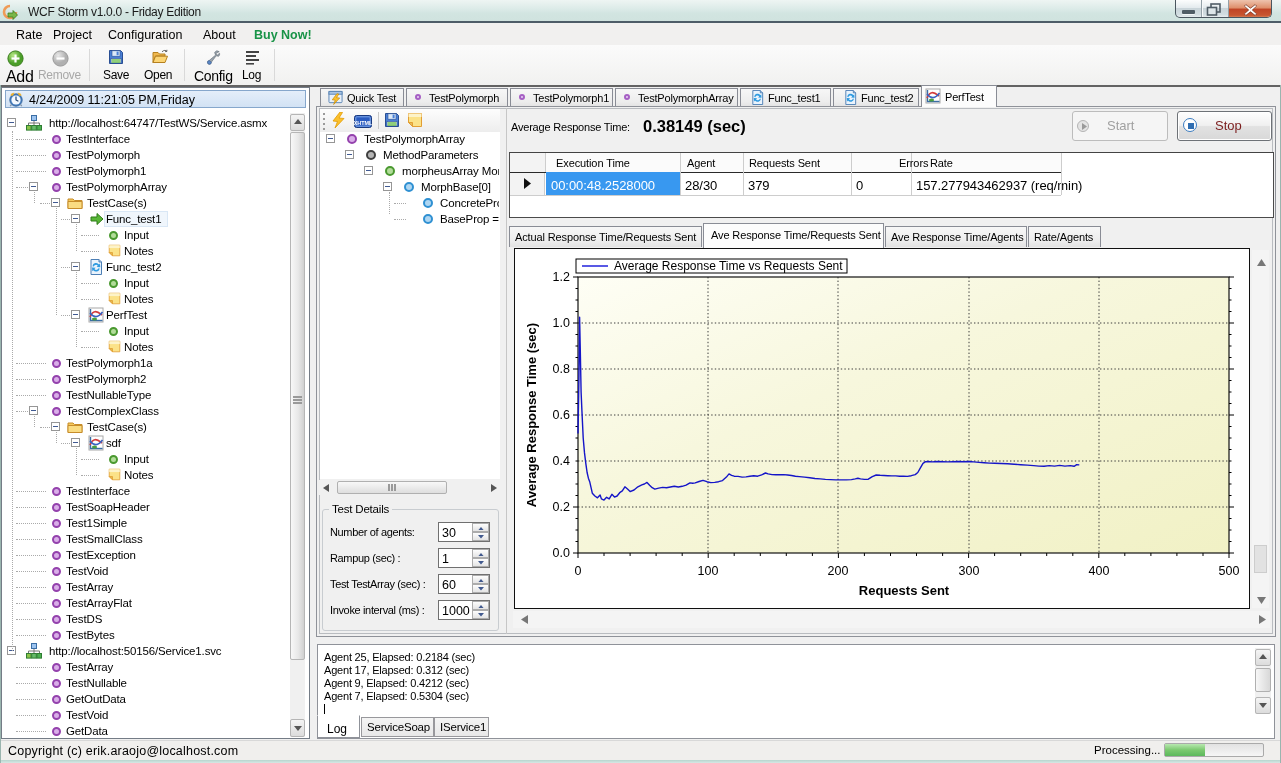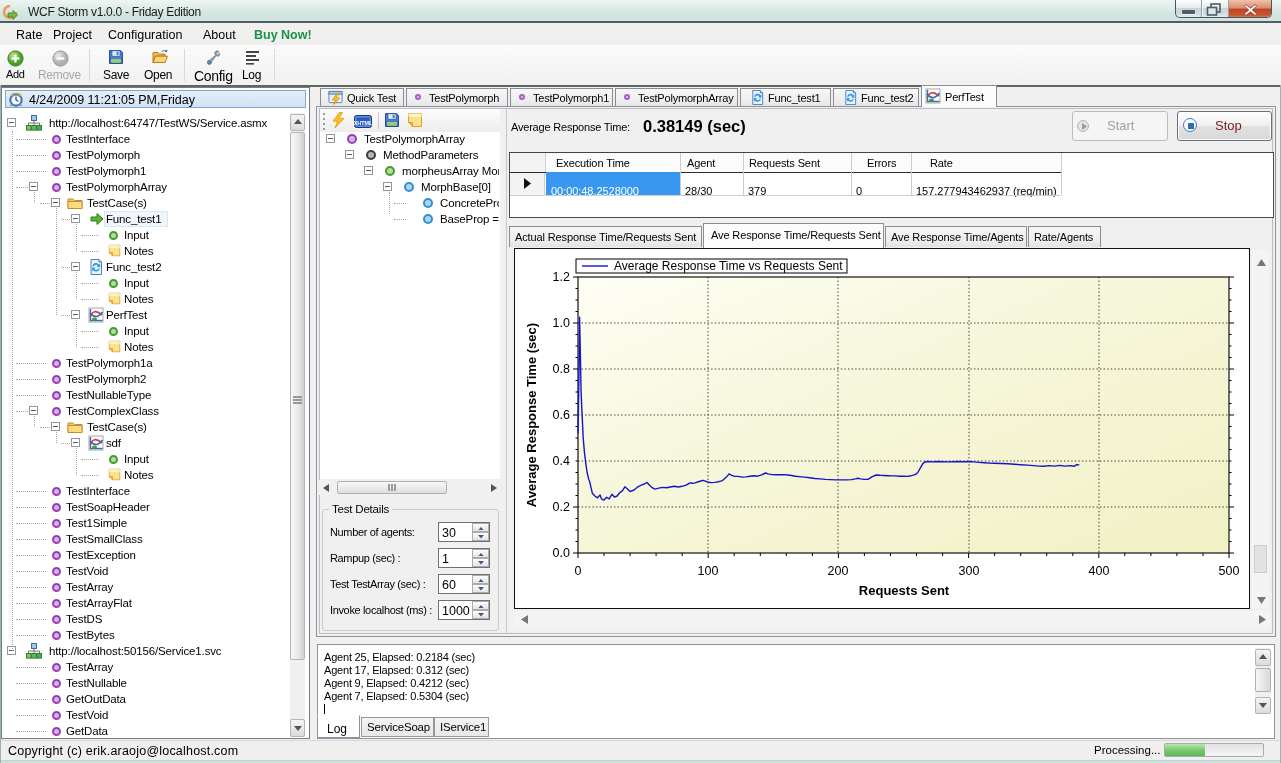--- a/index.html
+++ b/index.html
@@ -7,21 +7,21 @@
 .abs { position:absolute; }
 .txt { position:absolute; white-space:nowrap; }
 .tree { position:absolute; white-space:nowrap; font-size:11.5px; letter-spacing:-0.15px; }
 .exp { position:absolute; width:9px; height:9px; background:#fff; border:1px solid #969696; }
 .exp::after { content:""; position:absolute; left:1px; top:3px; width:5px; height:1px; background:#405a92; }
 .dot { position:absolute; border-radius:50%; }
 .vline { position:absolute; width:0; border-left:1px dotted #aaa; }
 .hline { position:absolute; height:0; border-top:1px dotted #aaa; }
 .tab { position:absolute; background:linear-gradient(#f7f7f7,#ededed 70%,#e2e2e2); border:1px solid #898c95; border-bottom:none; }
 .gridhead { position:absolute; font-size:11px; letter-spacing:-0.1px; top:157px; }
-.gcell { position:absolute; font-size:11px; letter-spacing:-0.05px; top:185px; }
+.gcell { position:absolute; font-size:13px; letter-spacing:-0.05px; top:178px; }
 </style></head><body>
 <div class="abs" style="left:0;top:0;width:1281px;height:22px;background:linear-gradient(#eef5f3,#dcebe8 40%,#d2e5e1 60%,#cfe2de)"></div>
 <div class="abs" style="left:0;top:21px;width:1281px;height:2px;background:#4e5d68"></div>
 <svg class="abs" style="left:2px;top:4px" width="17" height="17" viewBox="0 0 17 17">
     <path d="M8 2 A6 6 0 1 0 14 8" fill="none" stroke="#ef9b57" stroke-width="2.6"></path>
     <path d="M6 9 L11 9 L11 6.5 L15.5 11 L11 15.5 L11 13 L6 13 Z" fill="#7ab648" stroke="#3c7d1e" stroke-width="0.8"></path>
   </svg>
 <div class="txt" style="left:28px;top:5px;font-size:12px;letter-spacing:-0.3px;color:#1a1a1a">WCF Storm v1.0.0 - Friday Edition</div>
 <div class="abs" style="left:1175px;top:0;width:97px;height:18px;border:1px solid #4a565f;border-top:none;border-radius:0 0 5px 5px;overflow:hidden;background:linear-gradient(#fcfdfd,#e4ebee 45%,#c9d4d9 50%,#d2dde1 85%,#e8eef0)">
 <div class="abs" style="left:25px;top:0;width:1px;height:18px;background:#93a0a7"></div>
@@ -53,21 +53,21 @@
     <defs>
       <radialGradient id="gp3a7d1c" cx="35%" cy="30%">
         <stop offset="0%" stop-color="#b8e986"></stop>
         <stop offset="100%" stop-color="#4a9e28"></stop>
       </radialGradient>
     </defs>
     <circle cx="8.5" cy="8.5" r="7.6" fill="url(#gp3a7d1c)" stroke="#3a7d1c"></circle>
     <rect x="4.5" y="7.4" width="8" height="2.2" fill="#fff"></rect>
     <rect x="7.4" y="4.5" width="2.2" height="8" fill="#fff"></rect>
   </svg>
-<div class="txt" style="left:6px;top:68px;font-size:11px;letter-spacing:-0.3px">Add</div>
+<div class="txt" style="left:6px;top:68px;font-size:16px;letter-spacing:-0.3px">Add</div>
 <svg class="abs" style="left:52px;top:50px" width="17" height="17" viewBox="0 0 17 17">
     <defs>
       <radialGradient id="gm999" cx="35%" cy="30%">
         <stop offset="0%" stop-color="#e8e8e8"></stop>
         <stop offset="100%" stop-color="#b0b0b0"></stop>
       </radialGradient>
     </defs>
     <circle cx="8.5" cy="8.5" r="7.6" fill="url(#gm999)" stroke="#999"></circle>
     <rect x="4.5" y="7.4" width="8" height="2.2" fill="#fff"></rect>
   </svg>
@@ -446,21 +446,21 @@
 <div class="abs" style="left:438px;top:574px;width:52px;height:20px;background:#fff;border:1px solid #707070"></div>
 <div class="txt" style="left:442px;top:578px;font-size:12.5px">60</div>
 <div class="abs" style="left:472px;top:575px;width:17px;height:9px;background:linear-gradient(#fdfdfd,#e4e4e4);border:1px solid #acacac"></div>
 <div class="abs" style="left:472px;top:584px;width:17px;height:9px;background:linear-gradient(#fdfdfd,#e4e4e4);border:1px solid #acacac"></div>
 <svg class="abs" style="left:478px;top:578.5px" width="6" height="3.5" viewBox="0 0 6 3.5">
     <path d="M3 0 L6 3.5 L0 3.5 Z" fill="#41598e"></path>
   </svg>
 <svg class="abs" style="left:478px;top:587px" width="6" height="3.5" viewBox="0 0 6 3.5">
     <path d="M3 3.5 L6 0 L0 0 Z" fill="#41598e"></path>
   </svg>
-<div class="txt" style="left:330px;top:604px;font-size:11px;letter-spacing:-0.35px">Invoke localhost (ms) :</div>
+<div class="txt" style="left:330px;top:604px;font-size:11px;letter-spacing:-0.35px">Invoke interval (ms) :</div>
 <div class="abs" style="left:438px;top:600px;width:52px;height:20px;background:#fff;border:1px solid #707070"></div>
 <div class="txt" style="left:442px;top:604px;font-size:12.5px">1000</div>
 <div class="abs" style="left:472px;top:601px;width:17px;height:9px;background:linear-gradient(#fdfdfd,#e4e4e4);border:1px solid #acacac"></div>
 <div class="abs" style="left:472px;top:610px;width:17px;height:9px;background:linear-gradient(#fdfdfd,#e4e4e4);border:1px solid #acacac"></div>
 <svg class="abs" style="left:478px;top:604.5px" width="6" height="3.5" viewBox="0 0 6 3.5">
     <path d="M3 0 L6 3.5 L0 3.5 Z" fill="#41598e"></path>
   </svg>
 <svg class="abs" style="left:478px;top:613px" width="6" height="3.5" viewBox="0 0 6 3.5">
     <path d="M3 3.5 L6 0 L0 0 Z" fill="#41598e"></path>
   </svg>
@@ -483,21 +483,21 @@
 <div class="abs" style="left:510px;top:172px;width:551px;height:1px;background:#2a2a2a"></div>
 <div class="abs" style="left:545px;top:153px;width:1px;height:19px;background:#cdcdcd"></div>
 <div class="abs" style="left:680px;top:153px;width:1px;height:19px;background:#cdcdcd"></div>
 <div class="abs" style="left:743px;top:153px;width:1px;height:19px;background:#cdcdcd"></div>
 <div class="abs" style="left:851px;top:153px;width:1px;height:19px;background:#cdcdcd"></div>
 <div class="abs" style="left:911px;top:153px;width:1px;height:19px;background:#cdcdcd"></div>
 <div class="abs" style="left:1061px;top:153px;width:1px;height:19px;background:#cdcdcd"></div>
 <div class="gridhead" style="left:556px">Execution Time</div>
 <div class="gridhead" style="left:687px">Agent</div>
 <div class="gridhead" style="left:749px">Requests Sent</div>
-<div class="gridhead" style="left:867px">Errors</div>
+<div class="gridhead" style="left:899px">Errors</div>
 <div class="gridhead" style="left:930px">Rate</div>
 <div class="abs" style="left:510px;top:173px;width:35px;height:22px;background:#f3f3f3;border-right:1px solid #cdcdcd"></div>
 <svg class="abs" style="left:524px;top:178px" width="7" height="11" viewBox="0 0 7 11">
     <path d="M0 0 L7 5.5 L0 11 Z" fill="#111"></path>
   </svg>
 <div class="abs" style="left:546px;top:172px;width:134px;height:23px;background:#3898f0"></div>
 <div class="gcell" style="left:551px;color:#fff">00:00:48.2528000</div>
 <div class="gcell" style="left:685px">28/30</div>
 <div class="gcell" style="left:748px">379</div>
 <div class="gcell" style="left:856px">0</div>

